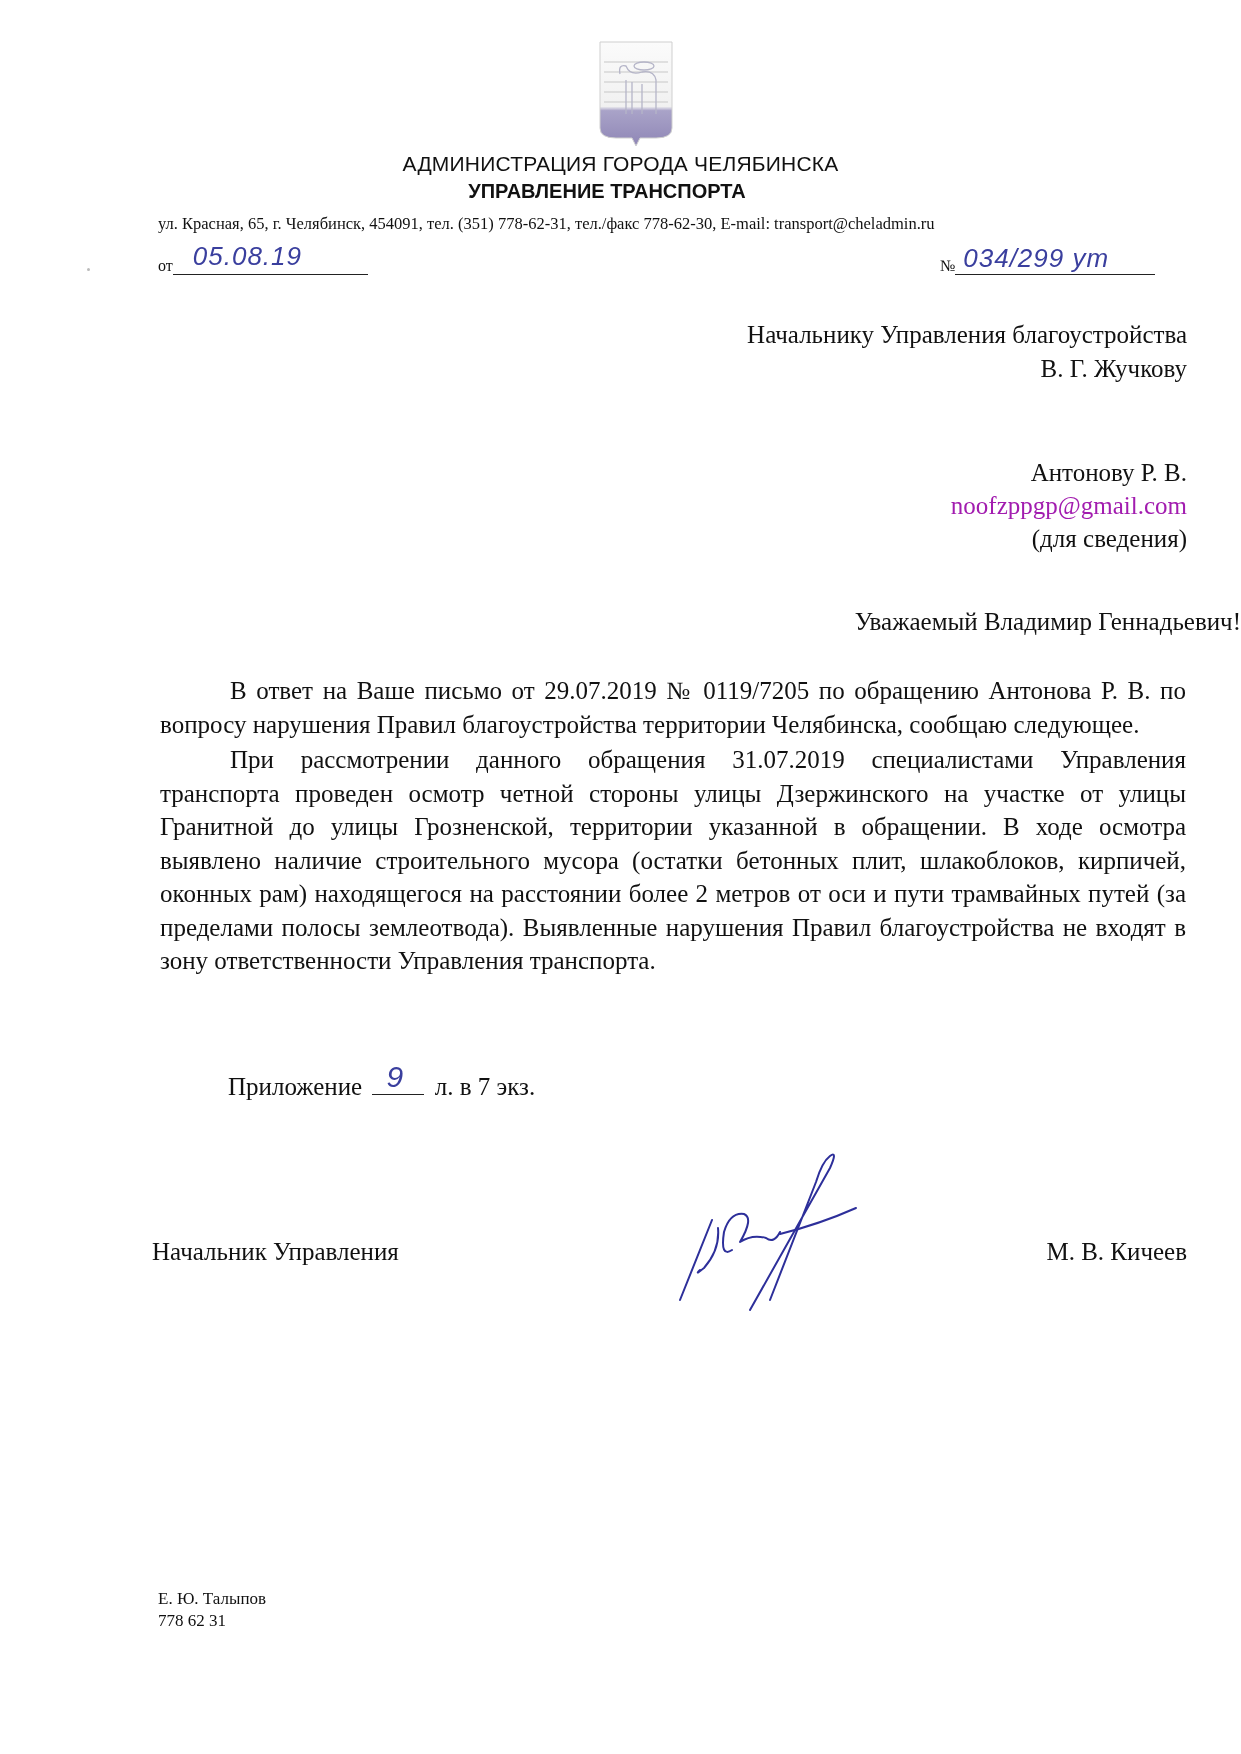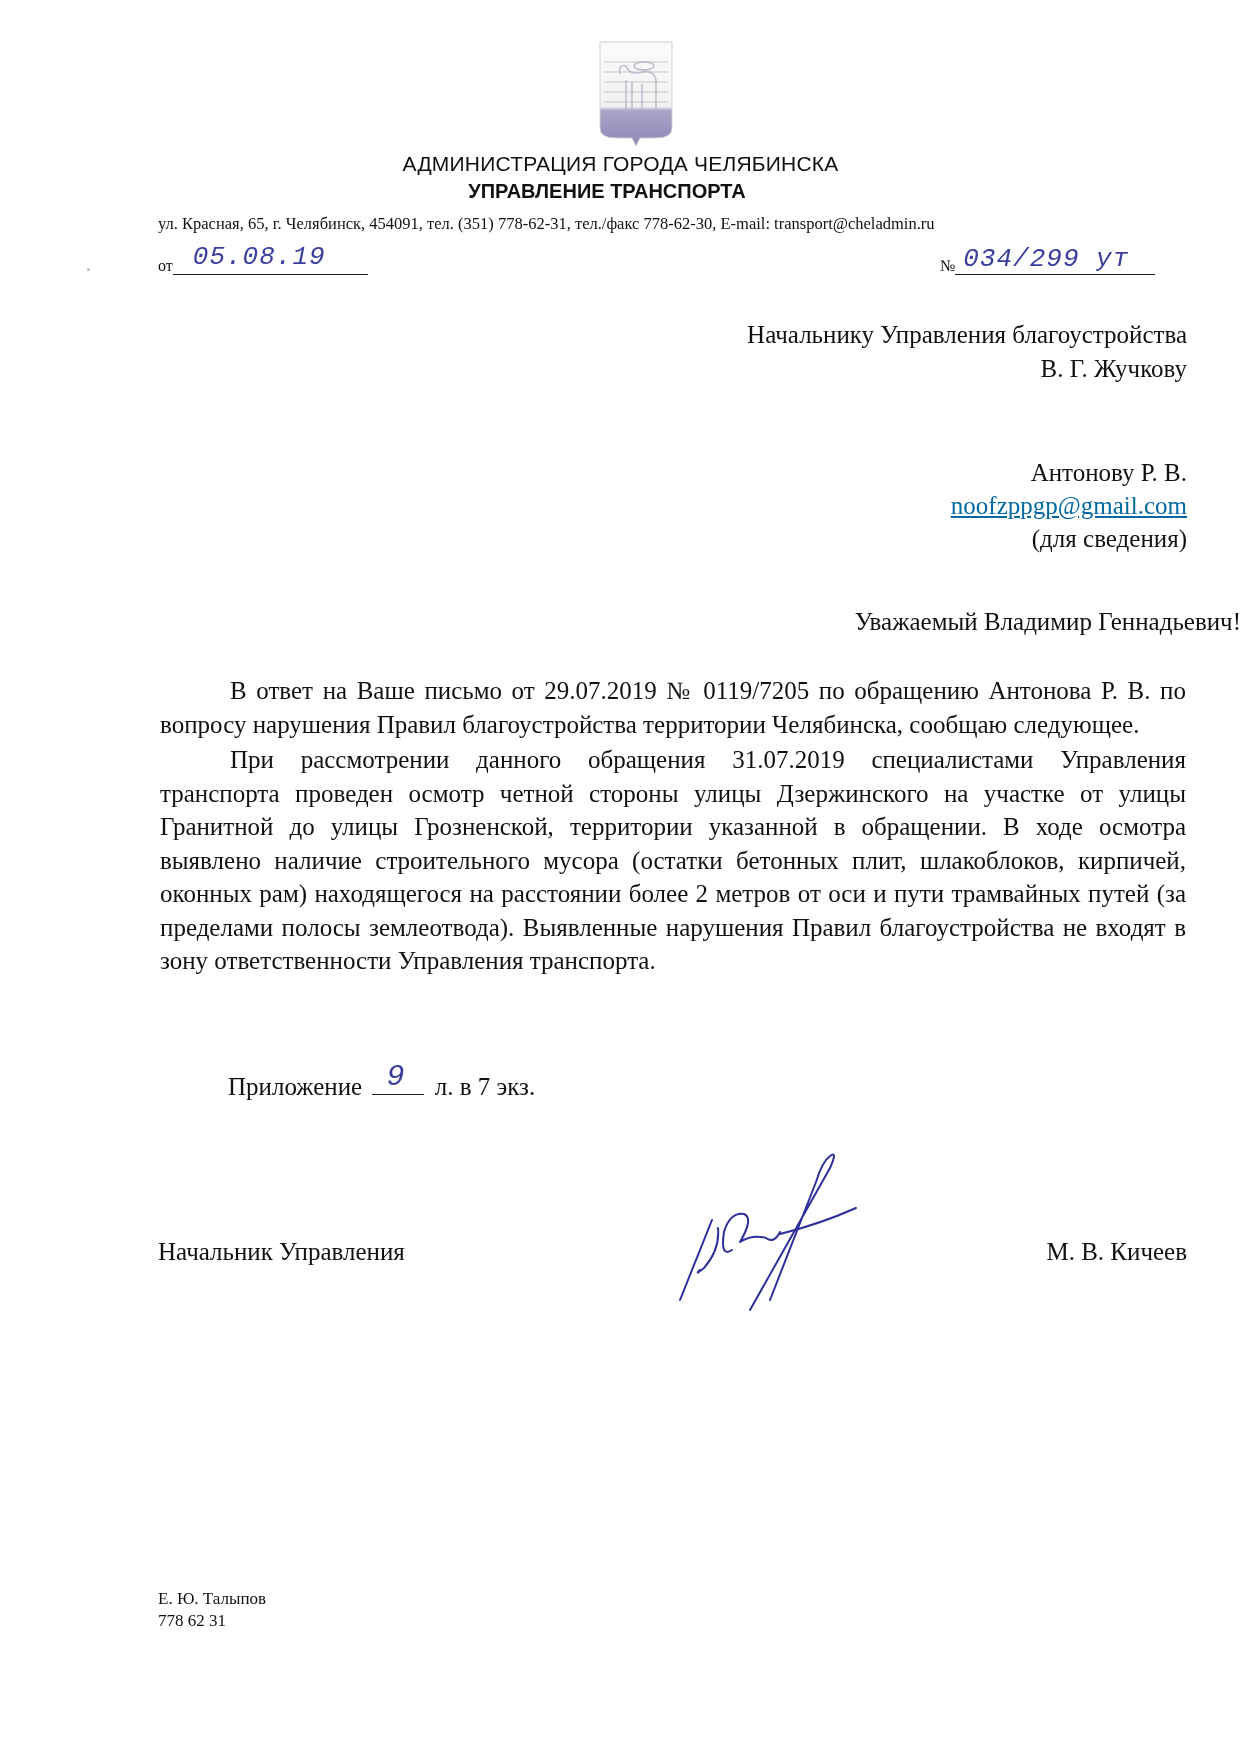--- a/index.html
+++ b/index.html
@@ -5,37 +5,37 @@
   html, body { margin: 0; padding: 0; background: #ffffff; }
   body { width: 1241px; height: 1754px; position: relative; overflow: hidden;
          font-family: "Liberation Serif", "DejaVu Serif", serif; color: #111; }
   .abs { position: absolute; }
   .emblem { left: 596px; top: 40px; width: 80px; height: 110px; }
   .org1 { left: 0; width: 1241px; top: 152px; text-align: center;
           font-family: "Liberation Sans", "DejaVu Sans", sans-serif; font-size: 21px; letter-spacing: 0.2px; }
   .org2 { left: 0; width: 1214px; top: 180px; text-align: center;
           font-family: "Liberation Sans", "DejaVu Sans", sans-serif; font-size: 20px; font-weight: bold; }
   .contacts { left: 158px; top: 214px; width: 990px; font-size: 16.5px; white-space: nowrap; }
-  .hand { font-family: Liberation Mono, monospace; font-style: italic; color: #3a3f9e; }
+  .hand { font-family: Liberation Sans, sans-serif; font-style: italic; color: #3a3f9e; }
   .date-row { left: 158px; top: 250px; font-size: 16px; }
   .date-line { display: inline-block; width: 195px; border-bottom: 1px solid #222; position: relative; height: 24px; vertical-align: bottom; }
   .date-line .hand { position: absolute; left: 20px; bottom: 2px; font-size: 26px; letter-spacing: 1px; }
   .num-row { left: 940px; top: 250px; font-size: 16px; }
   .num-line { display: inline-block; width: 200px; border-bottom: 1px solid #222; position: relative; height: 24px; vertical-align: bottom; }
   .num-line .hand { position: absolute; left: 8px; bottom: 0; font-size: 26px; letter-spacing: 1px; }
   .addressee { right: 54px; top: 318px; text-align: right; font-size: 25px; line-height: 34px; }
   .cc { right: 54px; top: 456px; text-align: right; font-size: 25px; line-height: 33px; }
-  .cc .email { text-decoration: underline; color: #0369a1; }
+  .cc .email { color: #a21caf; }
   .greeting { left: 0; width: 1241px; top: 608px; text-align: right; font-size: 25px; }
   .body-text { left: 158px; top: 672px; width: 1030px; font-size: 25px; line-height: 33.5px; text-align: justify; }
   .body-text p { margin: 2px; text-indent: 70px; }
   .attachment { left: 228px; top: 1070px; font-size: 25px; }
   .att-blank { display: inline-block; width: 52px; border-bottom: 1px solid #222; position: relative; height: 24px; vertical-align: baseline; margin: 0 4px; }
   .att-blank .hand { position: absolute; left: 14px; bottom: 0; font-size: 30px; }
-  .sign-title { left: 158px; top: 1238px; font-size: 25px; }
+  .sign-title { left: 152px; top: 1238px; font-size: 25px; }
   .sign-name { right: 54px; top: 1238px; font-size: 25px; }
   .signature { left: 620px; top: 1100px; width: 360px; height: 220px; }
   .executor { left: 158px; top: 1588px; font-size: 17px; line-height: 22px; }
   .scan-dot { left: 87px; top: 268px; width: 3px; height: 3px; background: #bbb; border-radius: 50%; }
 </style>
 </head>
 <body>
 
 <div class="abs emblem">
   <svg width="80" height="110" viewBox="0 0 80 110">

